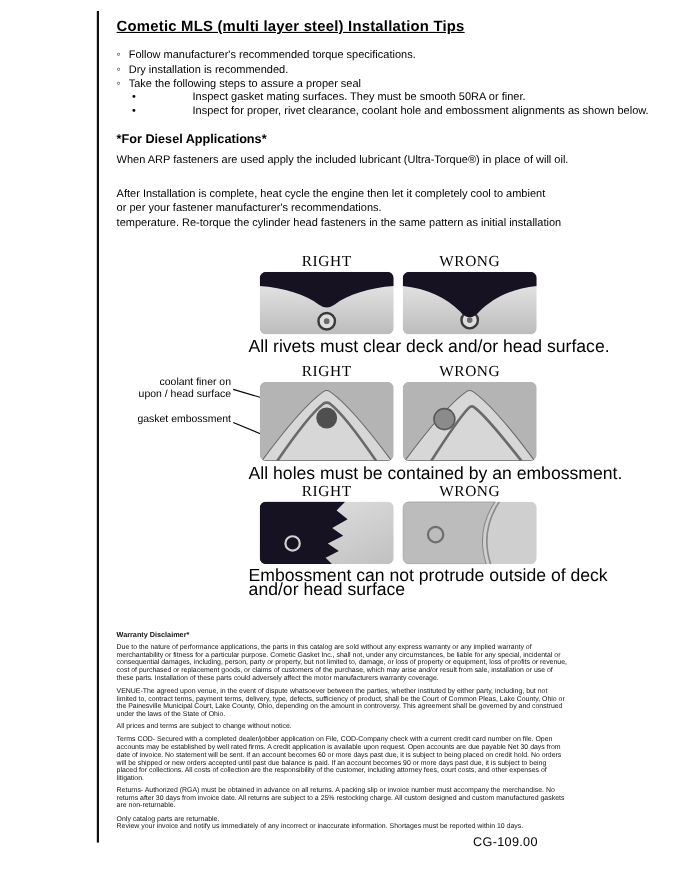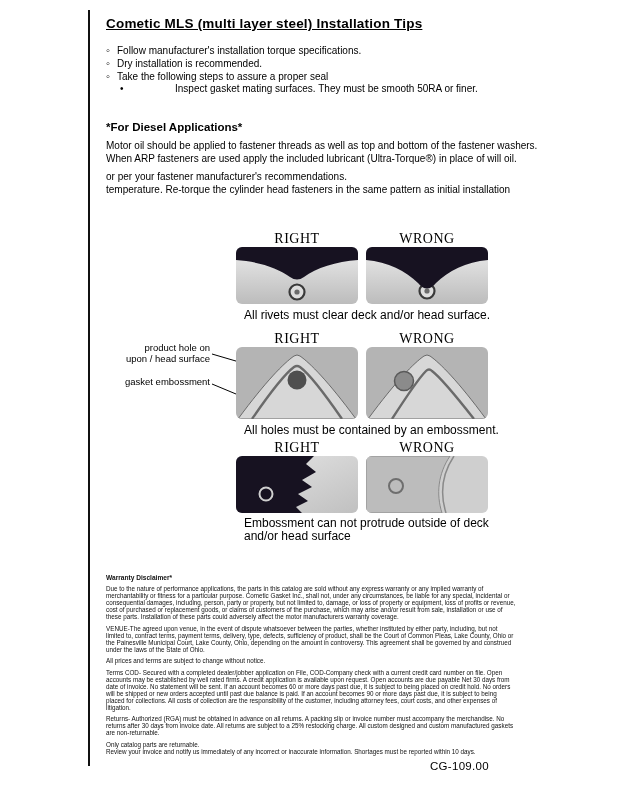--- a/index.html
+++ b/index.html
@@ -48,21 +48,21 @@
     position: absolute; width: 122px;
     text-align: center; font-size: 14px; letter-spacing: 0.5px;
     white-space: nowrap;
     font-family: Liberation Serif, serif;
   }
   .fig {
     position: absolute; width: 122px;
     border-radius: 6px; overflow: hidden;
     line-height: 0;
   }
-  .caption { position: absolute; left: 244px; font-size: 12px; line-height: 13px; white-space: nowrap; }
+  .caption { position: absolute; left: 226px; font-size: 16px; line-height: 13px; white-space: nowrap; }
   .annotation {
     position: absolute; left: 100px; width: 110px;
     text-align: right; font-size: 9.5px; line-height: 11px;
   }
   .connector { position: absolute; left: 211px; top: 350px; }
   .disclaimer {
     position: absolute; left: 106px; top: 574px; width: 410px;
     font-size: 6.3px; line-height: 7px; color: #111;
   }
   .disclaimer .d-head { font-size: 6.6px; font-weight: bold; margin-bottom: 4px; }
@@ -77,43 +77,47 @@
 <body>
 
 <div class="page">
 
   <div class="left-rule"></div>
 
   <div class="title">Cometic MLS (multi layer steel) Installation Tips</div>
 
   <div class="tip-line" style="top:44px">
     <span class="marker marker-open"></span>
-    <span>Follow manufacturer's installation torque specifications.</span>
+    <span>Follow manufacturer's recommended torque specifications.</span>
   </div>
   <div class="tip-line" style="top:57px">
     <span class="marker marker-open"></span>
     <span>Dry installation is recommended.</span>
   </div>
   <div class="tip-line" style="top:70px">
     <span class="marker marker-open"></span>
     <span>Take the following steps to assure a proper seal</span>
   </div>
   <div class="tip-line sub" style="top:83px">
     <span class="marker marker-solid"></span>
     <span>Inspect gasket mating surfaces.  They must be smooth 50RA or finer.</span>
   </div>
+  <div class="tip-line sub" style="top:96px">
+    <span class="marker marker-solid"></span>
+    <span>Inspect for proper, rivet clearance, coolant hole and embossment alignments as shown below.</span>
+  </div>
 
   <div class="diesel-heading">*For Diesel Applications*</div>
 
   <div class="para" style="top:139px">
-    <div>Motor oil should be applied to fastener threads as well as top and bottom of the fastener washers.</div>
     <div>When ARP fasteners are used apply the included lubricant (Ultra-Torque®) in place of will oil.</div>
   </div>
 
   <div class="para" style="top:170px">
+    <div>After Installation is complete, heat cycle the engine then let it completely cool to ambient</div>
     <div>or per your fastener manufacturer's recommendations.</div>
     <div>temperature. Re-torque the cylinder head fasteners in the same pattern as initial installation</div>
   </div>
 
 
   <div class="fig-label" style="left:236px; top:231px">RIGHT</div>
   <div class="fig-label" style="left:366px; top:231px">WRONG</div>
 
   <div class="fig" style="left:236px; top:247px">
     <svg width="122" height="57" viewBox="0 0 122 57">
@@ -142,21 +146,21 @@
       <circle cx="61" cy="44" r="2.6" fill="#6b6b6b"></circle>
       <path d="M0,0 H122 V13 C100,15 82,24 70,36 Q61,47 52,36 C40,24 22,15 0,13 Z" fill="#171221"></path>
     </svg>
   </div>
   <div class="caption" style="top:309px">All rivets must clear deck and/or head surface.</div>
 
   <div class="fig-label" style="left:236px; top:331px">RIGHT</div>
   <div class="fig-label" style="left:366px; top:331px">WRONG</div>
 
   <div class="annotation" style="top:342px">
-    <div>product hole on</div>
+    <div>coolant finer on</div>
     <div>upon / head surface</div>
   </div>
   <div class="annotation" style="top:376px">gasket embossment</div>
 
   <svg class="connector" width="92" height="60">
     <line x1="1" y1="4" x2="86" y2="29" stroke="#000" stroke-width="1"></line>
     <line x1="1" y1="34" x2="49" y2="54" stroke="#000" stroke-width="1"></line>
   </svg>
 
   <div class="fig" style="left:236px; top:347px">

